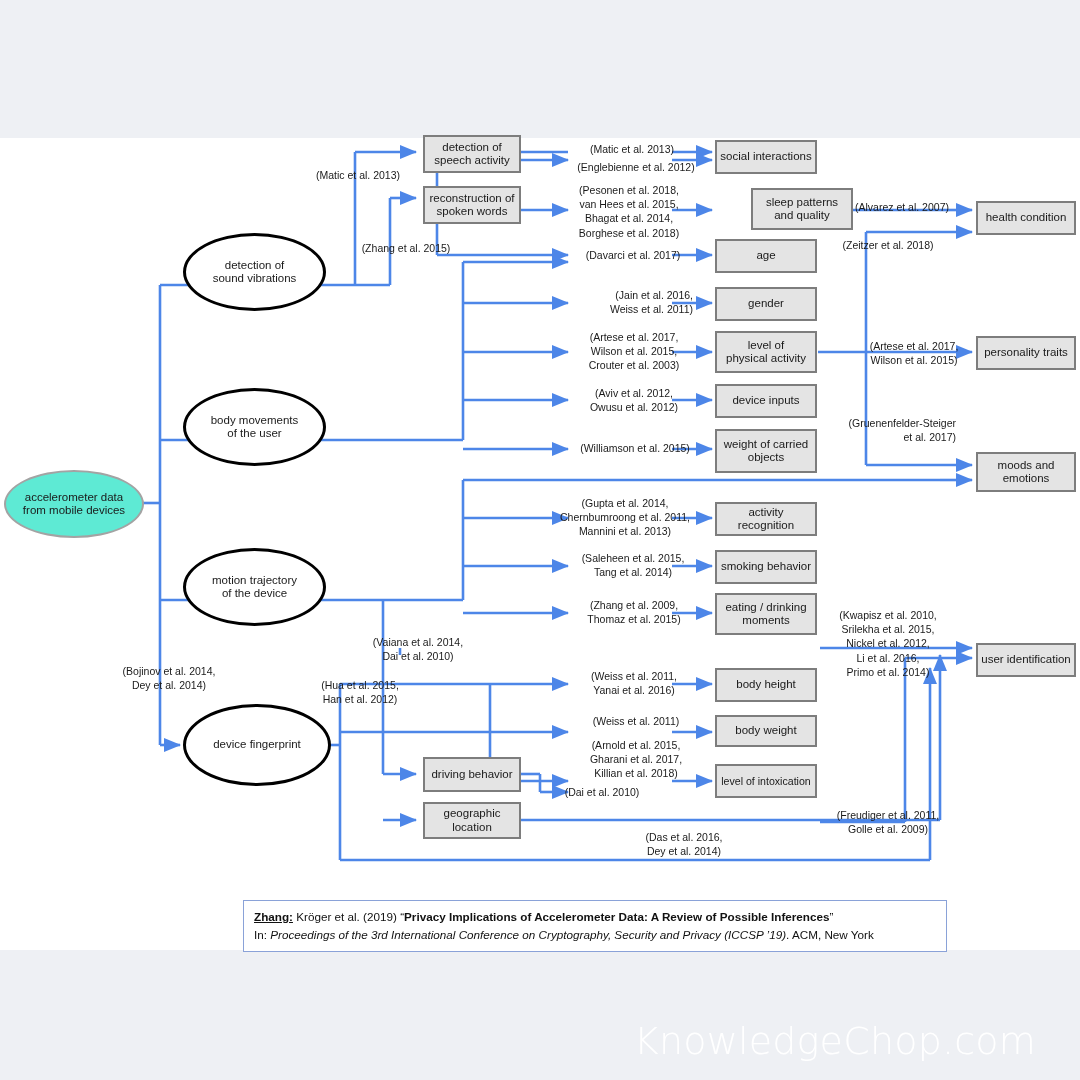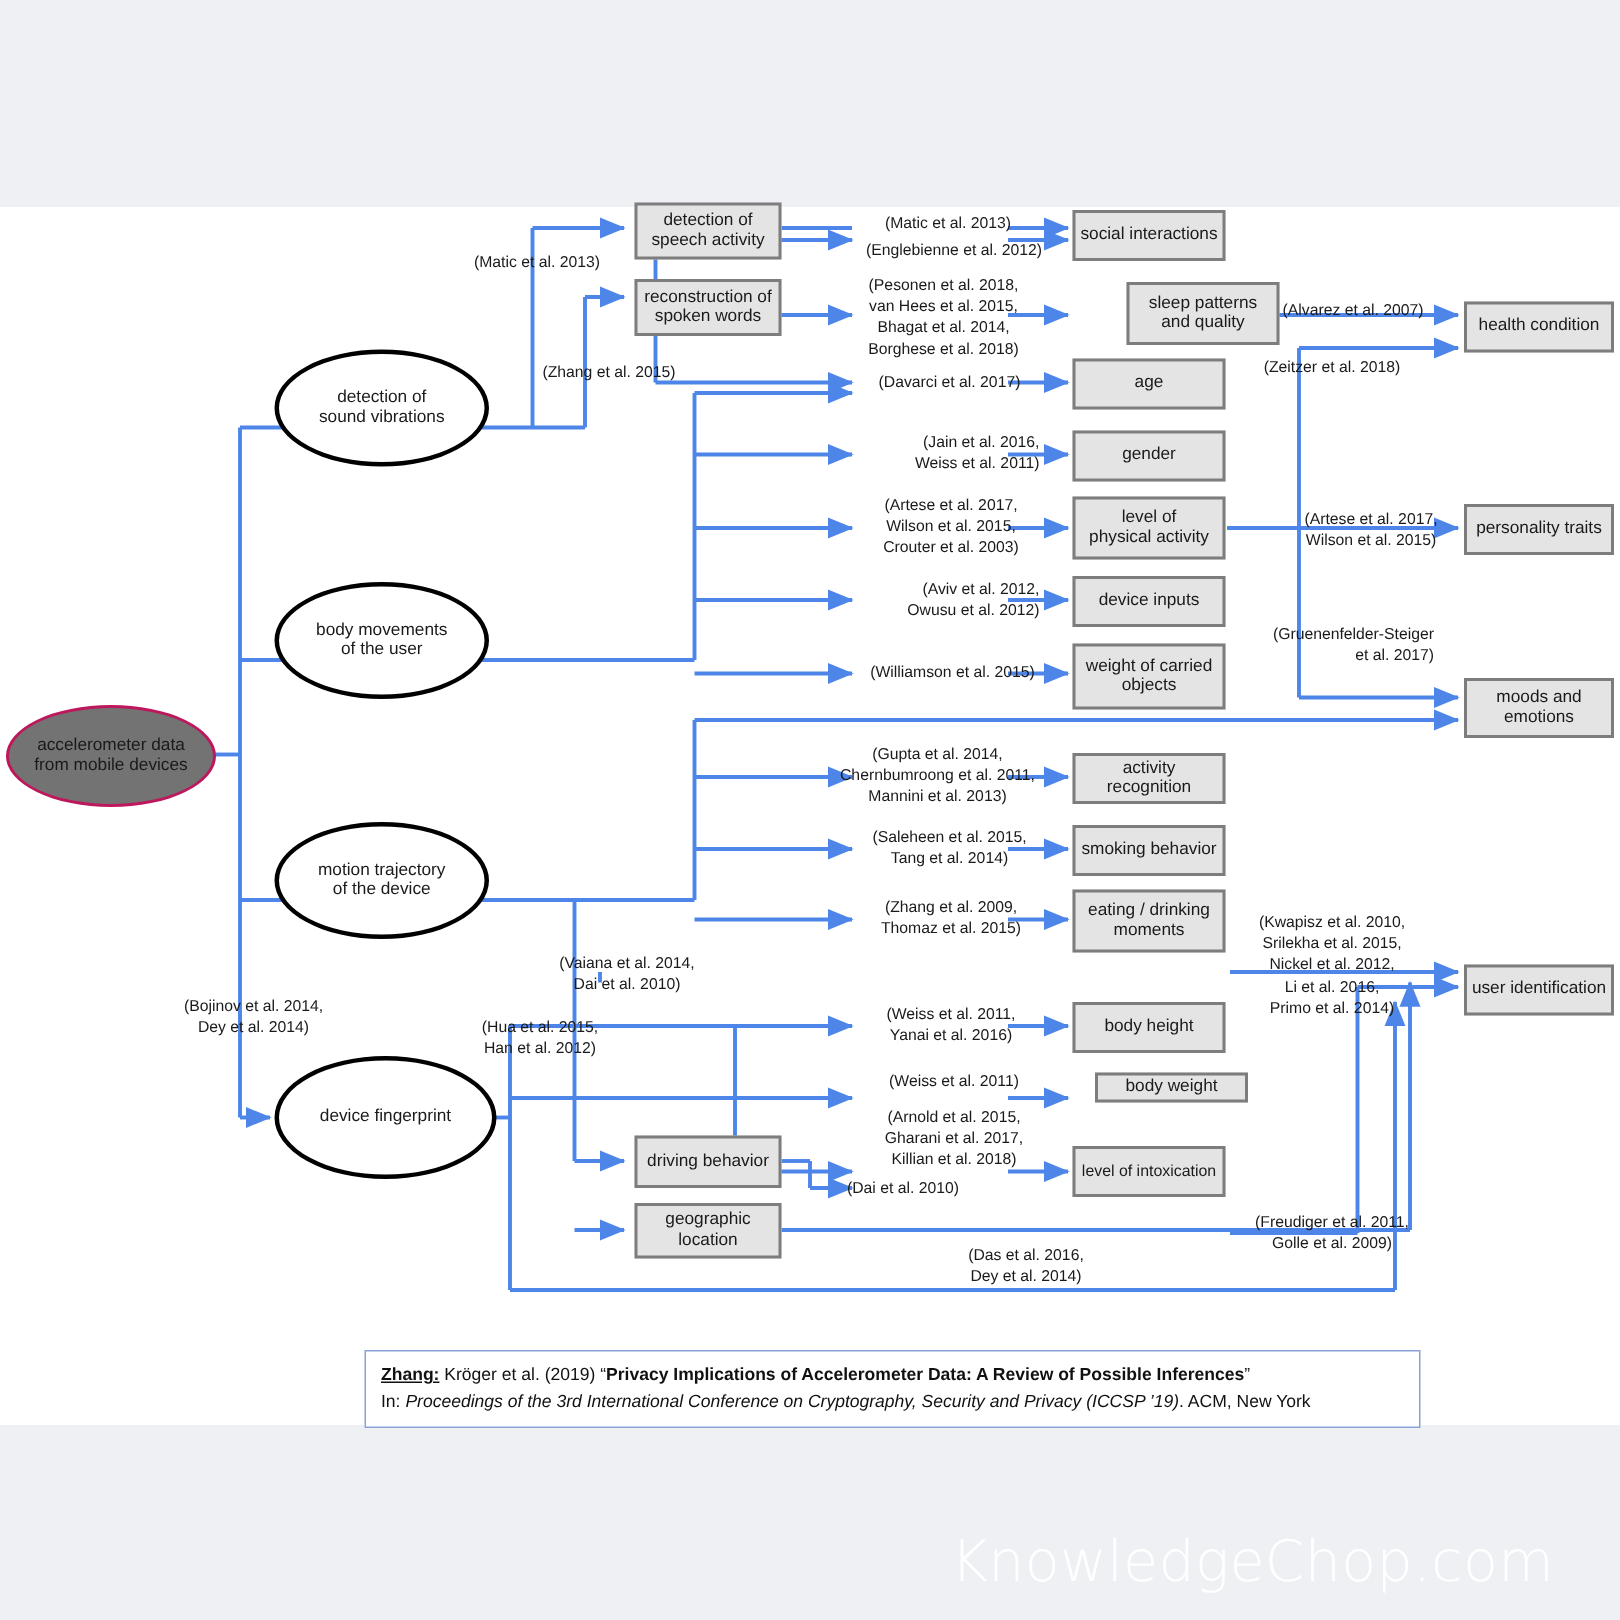--- a/index.html
+++ b/index.html
@@ -31,22 +31,22 @@
     font-size:11.5px;
     padding:2px 3px;
   }
   .ellipse{
     border:3px solid #000000;
     background:#ffffff;
     border-radius:50%;
     font-size:11.5px;
   }
   .ellipse.source{
-    border:2px solid #be185d;
-    background:#737373;
+    border:2px solid #a3a3a3;
+    background:#5eead4;
     border-radius:50%;
   }
   .edgelabel{
     position:absolute;
     font-size:10.5px;
     color:#1a1a1a;
     text-align:center;
     line-height:1.35;
     white-space:nowrap;
   }
@@ -251,21 +251,21 @@
   <div class="node box" style="left:715px;top:550px;width:102px;height:34px;">
     <span style="white-space:pre-line">smoking behavior</span>
   </div>
   <div class="node box" style="left:715px;top:593px;width:102px;height:42px;">
     <span style="white-space:pre-line">eating / drinking
 moments</span>
   </div>
   <div class="node box" style="left:715px;top:668px;width:102px;height:34px;">
     <span style="white-space:pre-line">body height</span>
   </div>
-  <div class="node box" style="left:730px;top:715px;width:102px;height:20px;text-align:center;">
+  <div class="node box" style="left:715px;top:715px;width:102px;height:32px;text-align:center;">
     <span style="white-space:pre-line">body weight</span>
   </div>
   <div class="node box" style="left:715px;top:764px;width:102px;height:34px;">
     <span style="white-space:pre-line;font-size:10.6px">level of intoxication</span>
   </div>
 
   <div class="node box" style="left:976px;top:201px;width:100px;height:34px;">
     <span style="white-space:pre-line">health condition</span>
   </div>
   <div class="node box" style="left:976px;top:336px;width:100px;height:34px;">
@@ -303,21 +303,21 @@
 
   <div class="edgelabel" style="left:573px;top:248px;width:120px;"><span style="white-space:pre-line">(Davarci et al. 2017)</span></div>
 
   <div class="edgelabel" style="left:575px;top:288px;width:118px;text-align:right;"><span style="white-space:pre-line">(Jain et al. 2016,
 Weiss et al. 2011)</span></div>
 
   <div class="edgelabel" style="left:570px;top:330px;width:128px;"><span style="white-space:pre-line">(Artese et al. 2017,
 Wilson et al. 2015,
 Crouter et al. 2003)</span></div>
 
-  <div class="edgelabel" style="left:575px;top:386px;width:118px;text-align:right;"><span style="white-space:pre-line">(Aviv et al. 2012,
+  <div class="edgelabel" style="left:575px;top:386px;width:118px;"><span style="white-space:pre-line">(Aviv et al. 2012,
 Owusu et al. 2012)</span></div>
 
   <div class="edgelabel" style="left:565px;top:441px;width:140px;"><span style="white-space:pre-line">(Williamson et al. 2015)</span></div>
 
   <div class="edgelabel" style="left:537px;top:496px;width:176px;"><span style="white-space:pre-line">(Gupta et al. 2014,
 Chernbumroong et al. 2011,
 Mannini et al. 2013)</span></div>
 
   <div class="edgelabel" style="left:568px;top:551px;width:130px;"><span style="white-space:pre-line">(Saleheen et al. 2015,
 Tang et al. 2014)</span></div>

